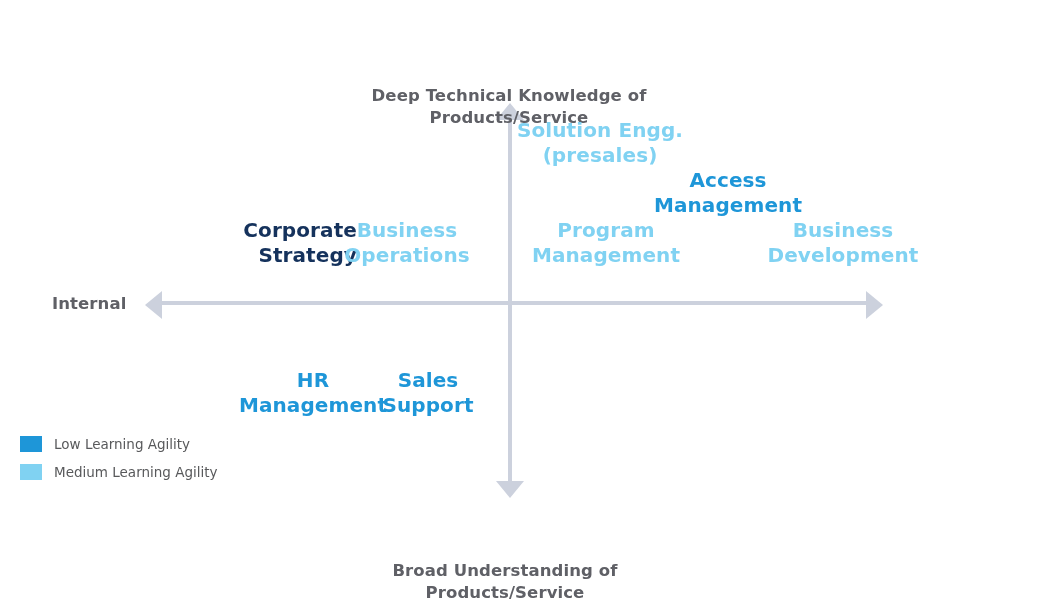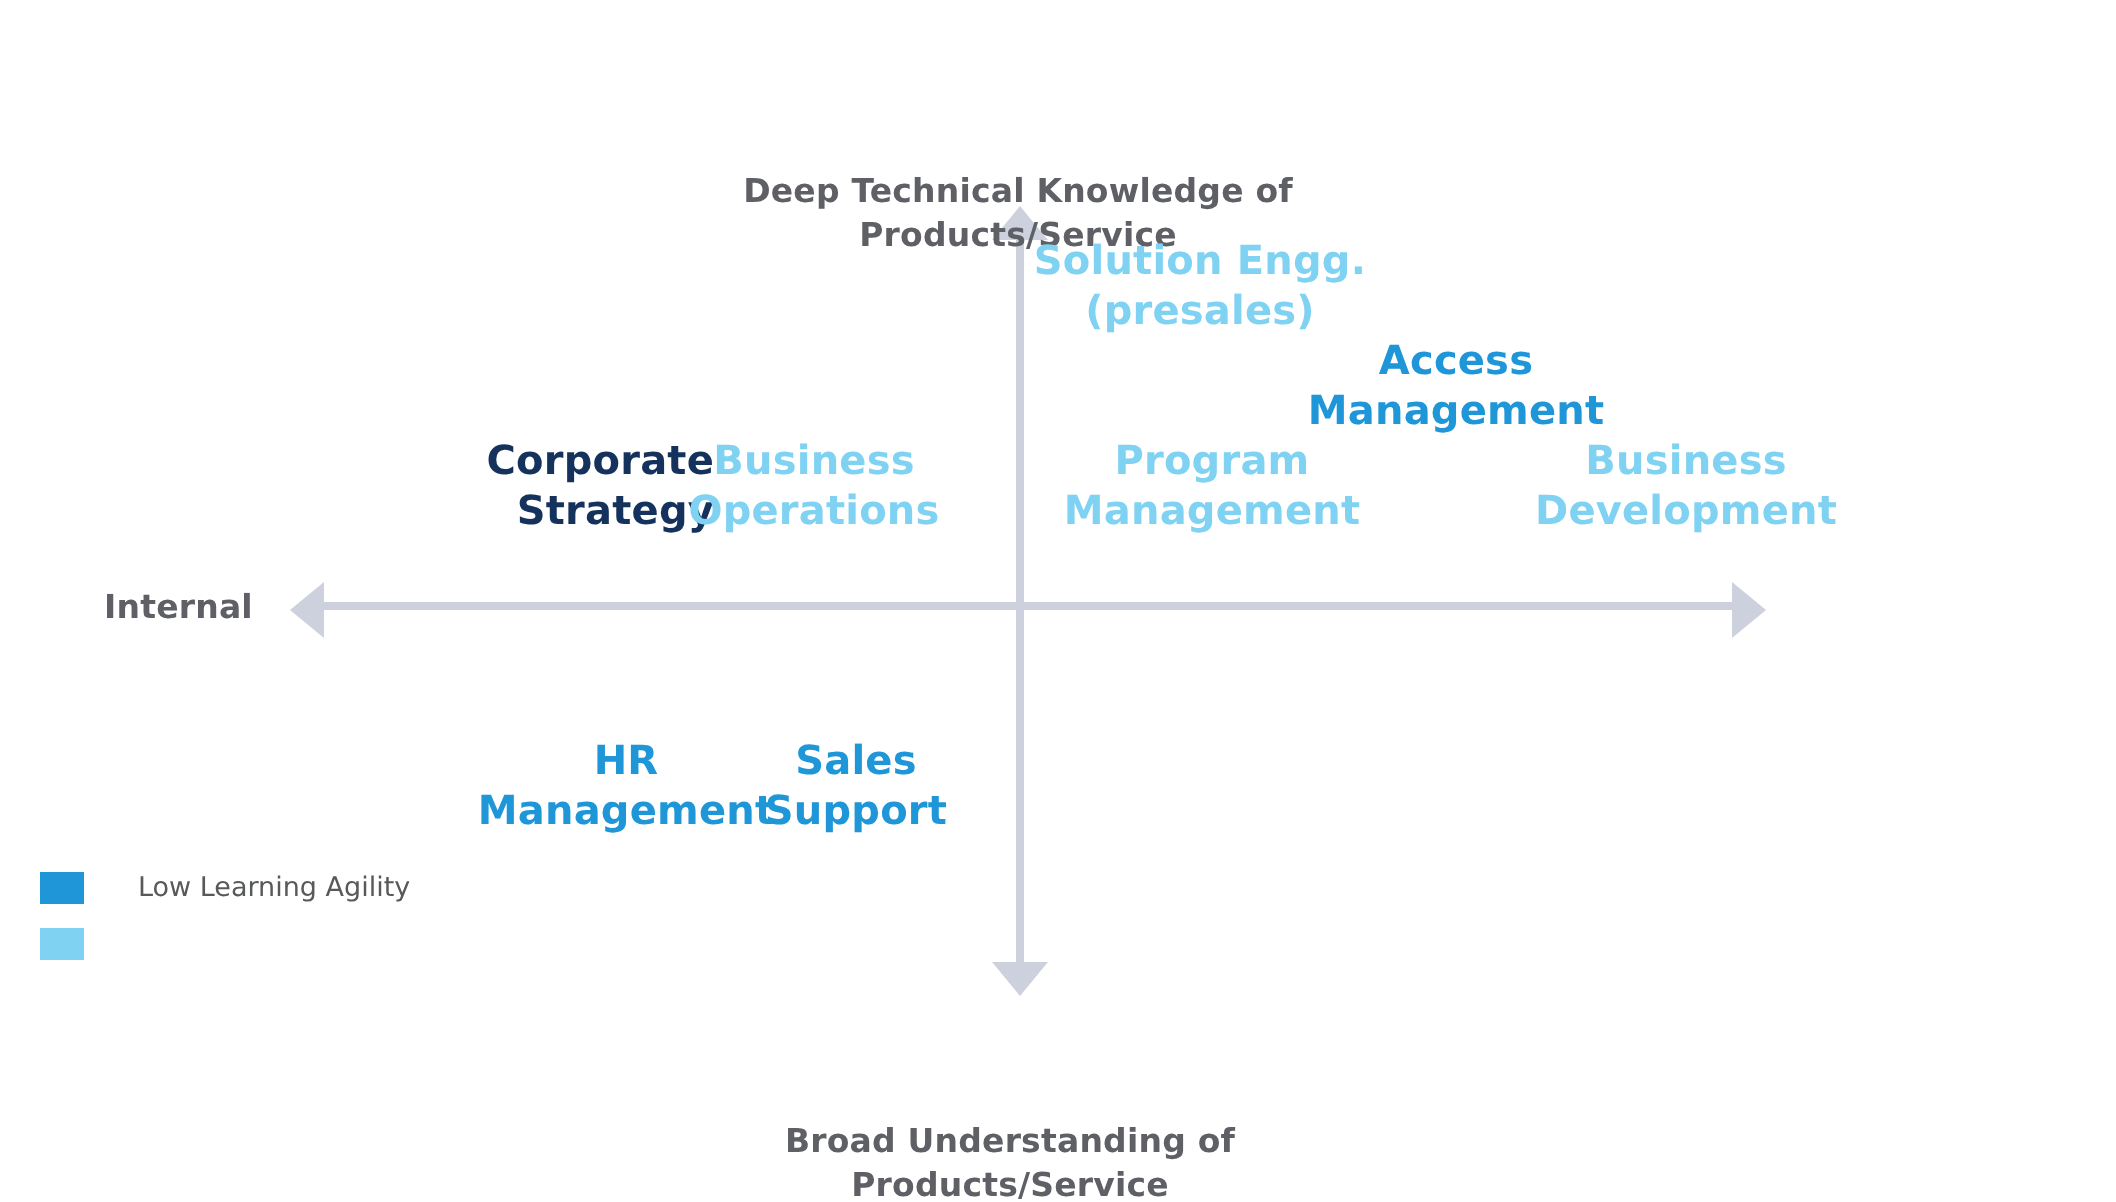--- a/index.html
+++ b/index.html
@@ -133,21 +133,21 @@
     display: flex;
     align-items: center;
     height: 28px;
   }
   .legend-swatch {
     width: 22px;
     height: 16px;
     flex: 0 0 auto;
   }
   .legend-text {
-    margin-left: 27px;
+    margin-left: 12px;
     color: #58595b;
     font-size: 13.5px;
     line-height: 16px;
     white-space: nowrap;
   }
 </style>
 </head>
 <body>
 
 <div id="canvas">
@@ -189,16 +189,17 @@
   <div class="role-label agility-low" style="left:348px; top:368px; width:160px;">Sales
 Support</div>
 
   <div id="legend">
     <div class="legend-row">
       <span class="legend-swatch" style="background:#1e96d8;"></span>
       <span class="legend-text">Low Learning Agility</span>
     </div>
     <div class="legend-row">
       <span class="legend-swatch" style="background:#80d2f2;"></span>
+      <span class="legend-text">Medium Learning Agility</span>
     </div>
   </div>
 
 </div>
 
 </body></html>

